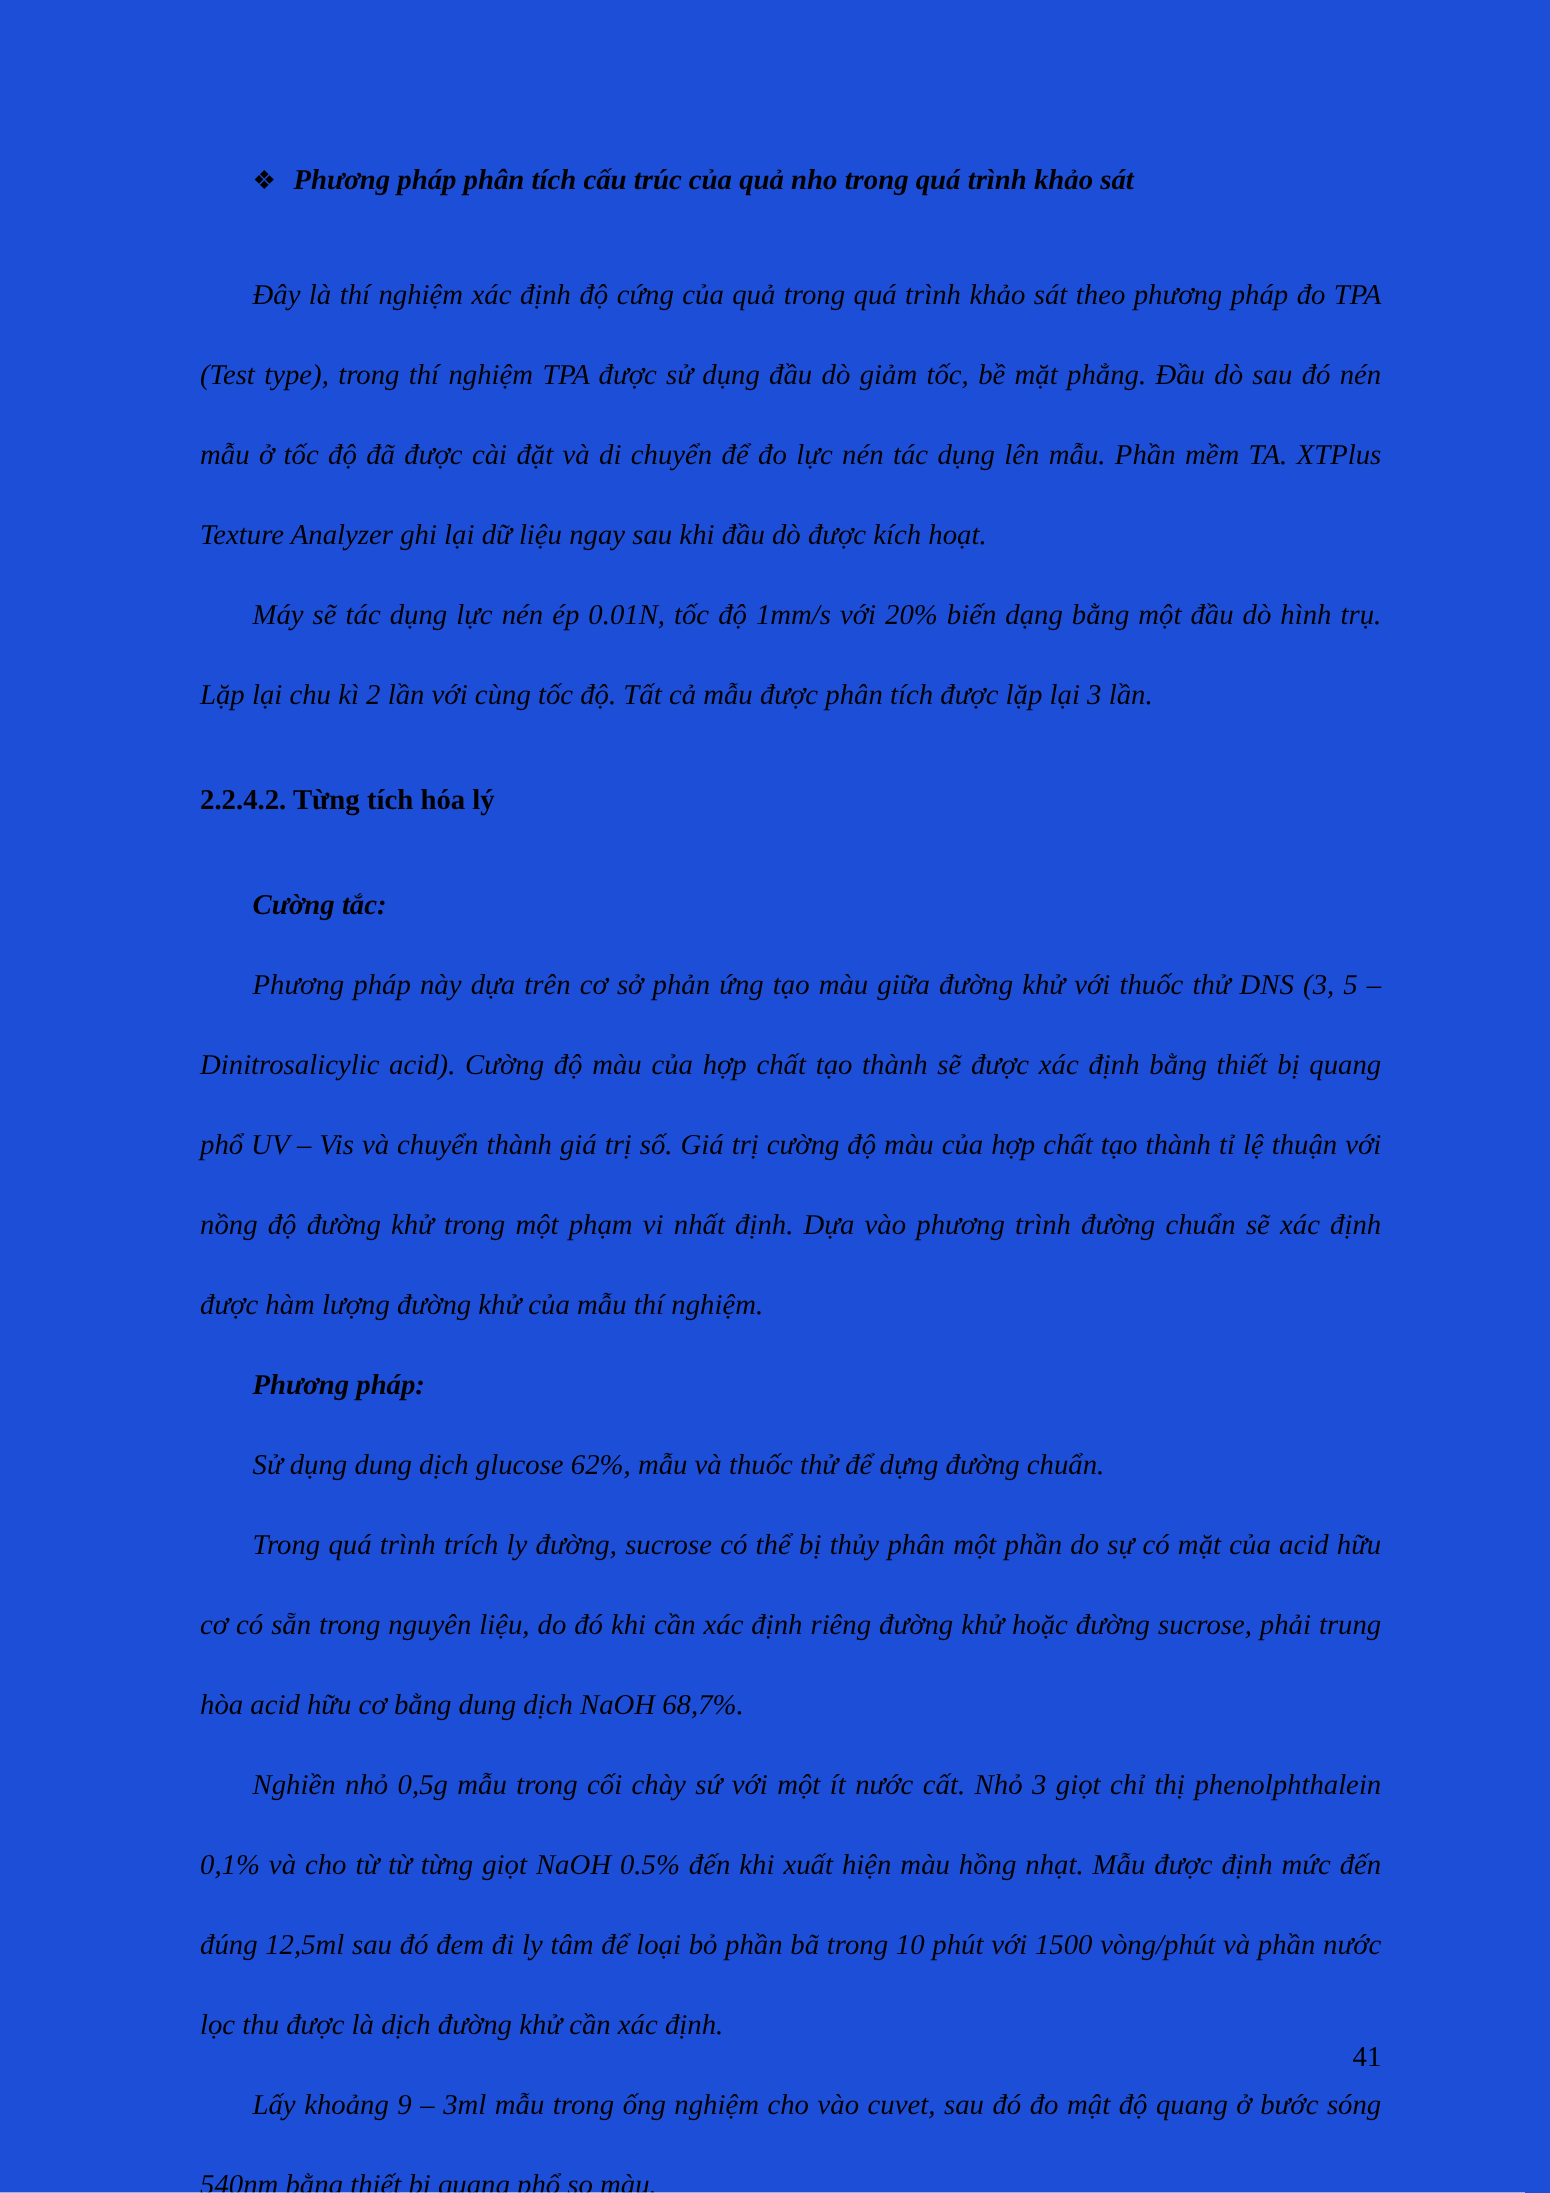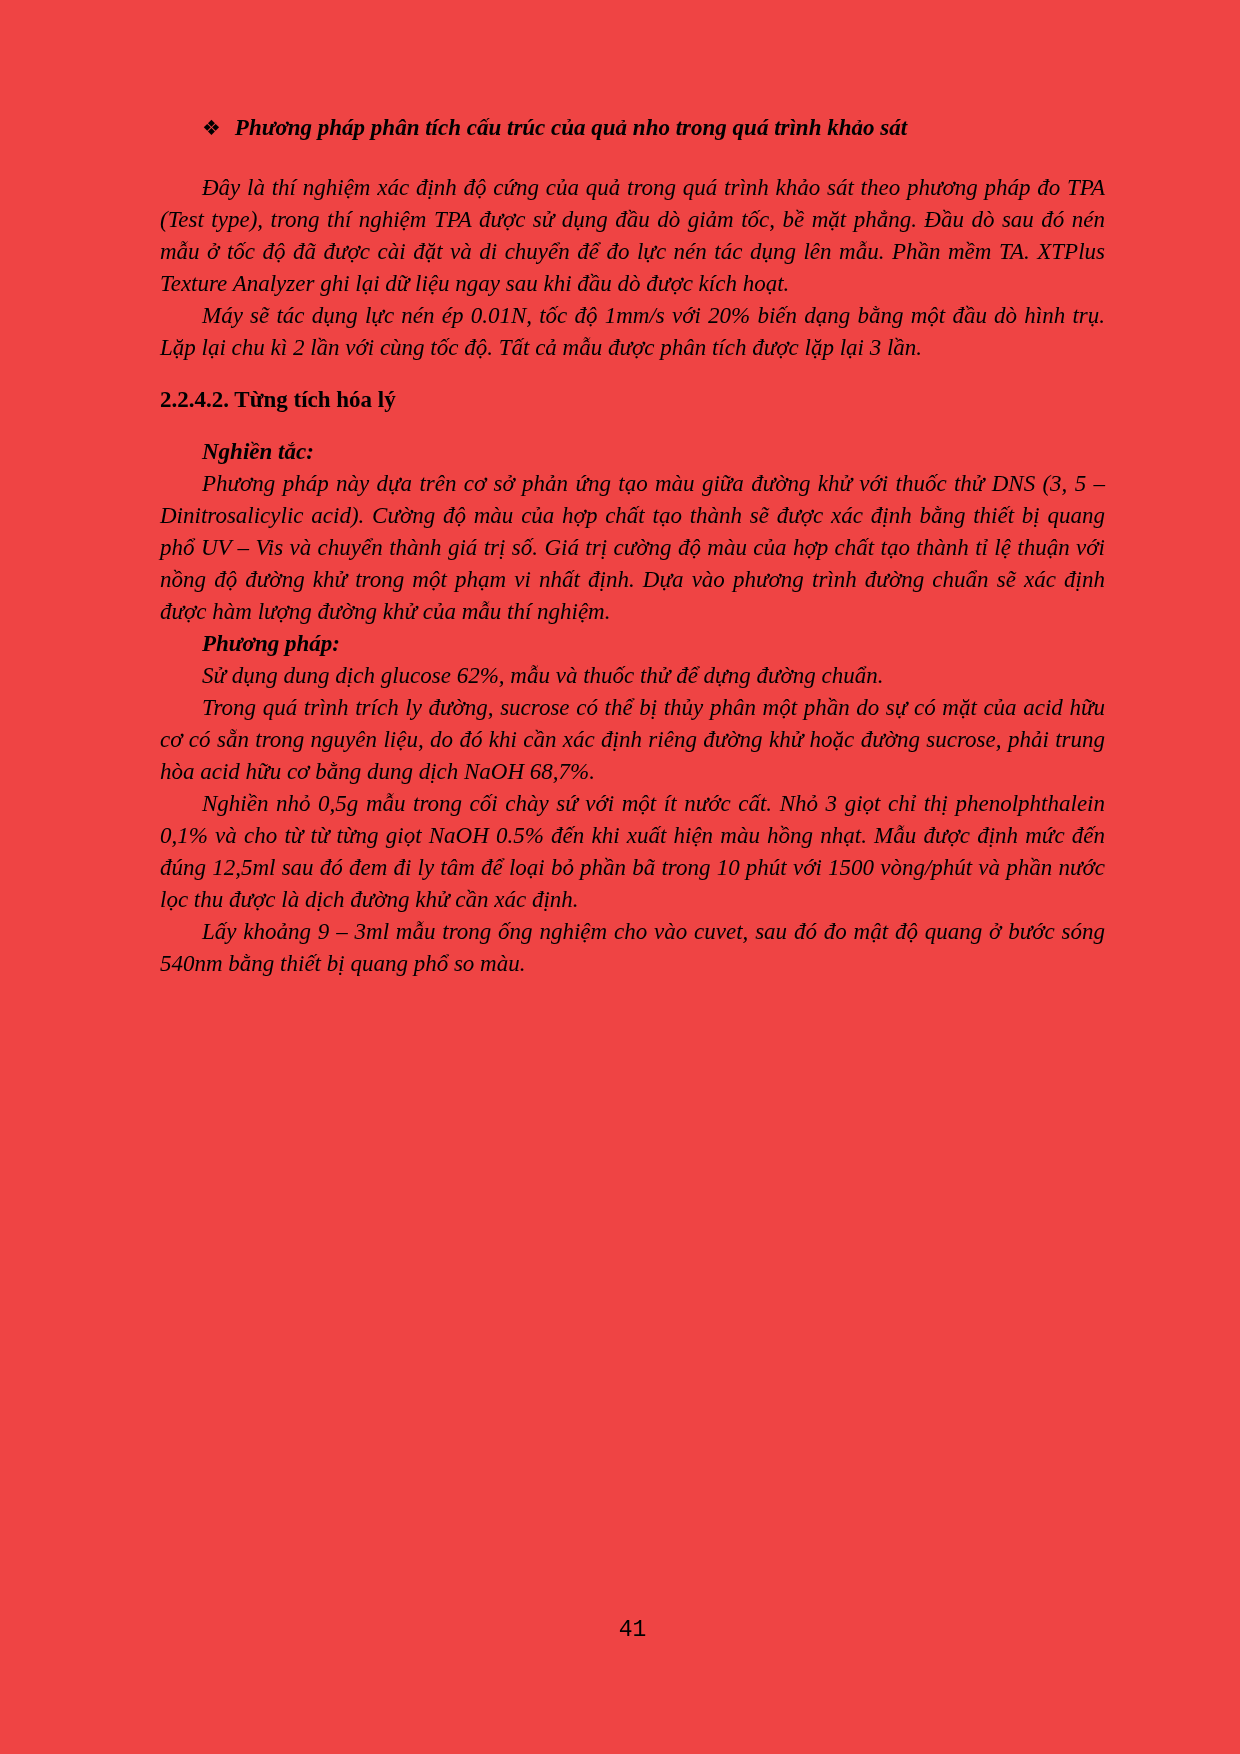--- a/index.html
+++ b/index.html
@@ -4,25 +4,25 @@
 <style>
   html, body {
     margin: 0;
     padding: 0;
     background: #ffffff;
   }
   .page {
     position: relative;
     width: 1240px;
     height: 1754px;
-    background: #ef4444;
+    background: #1d4ed8;
     color: #000000;
     font-family: "Liberation Serif", "DejaVu Serif", serif;
     font-size: 23px;
-    line-height: 32px;
+    line-height: 64px;
     overflow: hidden;
   }
   .content {
     position: absolute;
     left: 160px;
     top: 112px;
     width: 945px;
     text-align: justify;
   }
   p.body-par {
@@ -63,42 +63,41 @@
     text-indent: 42px;
     font-weight: bold;
     font-style: italic;
     text-align: left;
   }
   .footer {
     position: absolute;
     left: 160px;
     top: 1614px;
     width: 945px;
-    text-align: center;
+    text-align: right;
     font-size: 23px;
-    font-family: Liberation Mono, monospace;
   }
 </style>
 </head>
 <body>
 
 <div class="page">
   <div class="content">
 
     <div class="h-bullet italic">
       <span class="bullet">❖</span><span class="h-title">Phương pháp phân tích cấu trúc của quả nho trong quá trình khảo sát</span>
     </div>
 
     <p class="body-par">Đây là thí nghiệm xác định độ cứng của quả trong quá trình khảo sát theo phương pháp đo TPA (Test type), trong thí nghiệm TPA được sử dụng đầu dò giảm tốc, bề mặt phẳng. Đầu dò sau đó nén mẫu ở tốc độ đã được cài đặt và di chuyển để đo lực nén tác dụng lên mẫu. Phần mềm TA. XTPlus Texture Analyzer ghi lại dữ liệu ngay sau khi đầu dò được kích hoạt.</p>
     <p class="body-par">Máy sẽ tác dụng lực nén ép 0.01N, tốc độ 1mm/s với 20% biến dạng bằng một đầu dò hình trụ. Lặp lại chu kì 2 lần với cùng tốc độ. Tất cả mẫu được phân tích được lặp lại 3 lần.</p>
 
     <div class="h-number">2.2.4.2. Từng tích hóa lý</div>
 
 
-    <p class="sub-label">Nghiền tắc:</p>
+    <p class="sub-label">Cường tắc:</p>
     <p class="body-par">Phương pháp này dựa trên cơ sở phản ứng tạo màu giữa đường khử với thuốc thử DNS (3, 5 – Dinitrosalicylic acid). Cường độ màu của hợp chất tạo thành sẽ được xác định bằng thiết bị quang phổ UV – Vis và chuyển thành giá trị số. Giá trị cường độ màu của hợp chất tạo thành tỉ lệ thuận với nồng độ đường khử trong một phạm vi nhất định. Dựa vào phương trình đường chuẩn sẽ xác định được hàm lượng đường khử của mẫu thí nghiệm.</p>
 
     <p class="sub-label">Phương pháp:</p>
     <p class="body-par">Sử dụng dung dịch glucose 62%, mẫu và thuốc thử để dựng đường chuẩn.</p>
     <p class="body-par">Trong quá trình trích ly đường, sucrose có thể bị thủy phân một phần do sự có mặt của acid hữu cơ có sẵn trong nguyên liệu, do đó khi cần xác định riêng đường khử hoặc đường sucrose, phải trung hòa acid hữu cơ bằng dung dịch NaOH 68,7%.</p>
     <p class="body-par">Nghiền nhỏ 0,5g mẫu trong cối chày sứ với một ít nước cất. Nhỏ 3 giọt chỉ thị phenolphthalein 0,1% và cho từ từ từng giọt NaOH 0.5% đến khi xuất hiện màu hồng nhạt. Mẫu được định mức đến đúng 12,5ml sau đó đem đi ly tâm để loại bỏ phần bã trong 10 phút với 1500 vòng/phút và phần nước lọc thu được là dịch đường khử cần xác định.</p>
     <p class="body-par">Lấy khoảng 9 – 3ml mẫu trong ống nghiệm cho vào cuvet, sau đó đo mật độ quang ở bước sóng 540nm bằng thiết bị quang phổ so màu.</p>
 
   </div>
 

